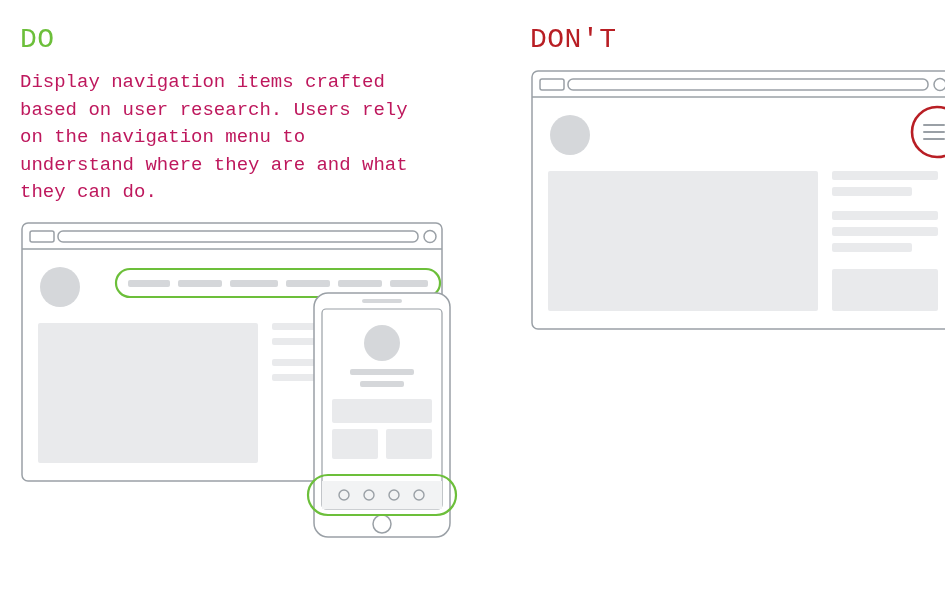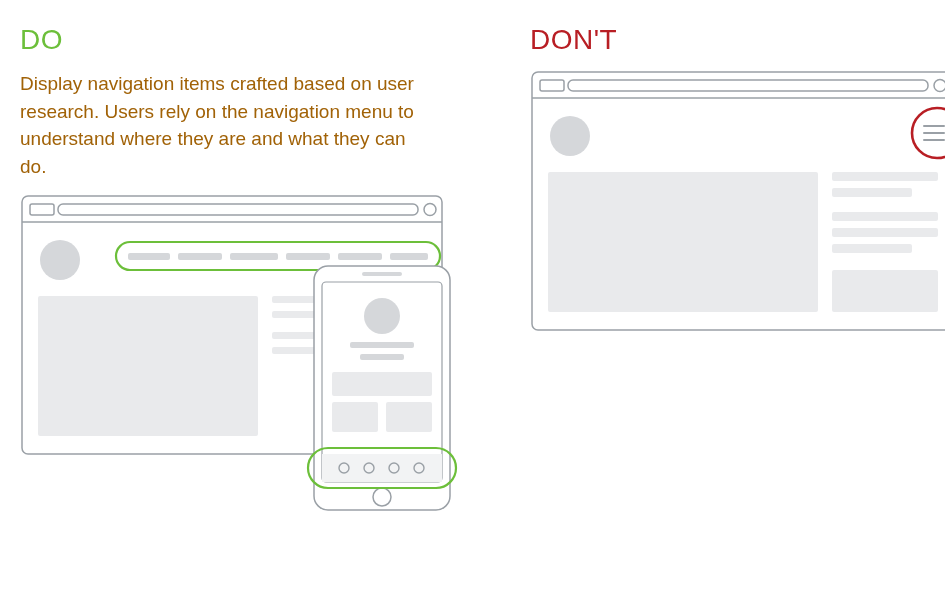--- a/index.html
+++ b/index.html
@@ -5,35 +5,35 @@
   * { box-sizing: border-box; margin: 0; padding: 0; }
   body {
     width: 945px;
     height: 590px;
     background: #ffffff;
     font-family: "Helvetica Neue", Arial, sans-serif;
     padding: 24px 20px;
     display: flex;
     gap: 70px;
   }
-  .col { flex: 1; display: flex; flex-direction: column; }
+  .col { flex: 1; display: flex; flex-direction: column; font-family: Liberation Mono, monospace; }
   .col.do   { flex: 0 0 430px; }
   .col.dont { flex: 1; }
   .heading {
     font-size: 28px;
     font-weight: 400;
     letter-spacing: 0.5px;
     margin-bottom: 14px;
   }
   .do .heading   { color: #6cbf3a; }
   .dont .heading { color: #b81e24; }
   .body-text {
     font-size: 19px;
     line-height: 1.45;
-    color: #a16207;
+    color: #be185d;
     font-weight: 300;
     margin-bottom: 14px;
     max-width: 410px;
   }
   .illus { position: relative; }
   svg { display: block; }
 </style>
 </head>
 <body>
 

